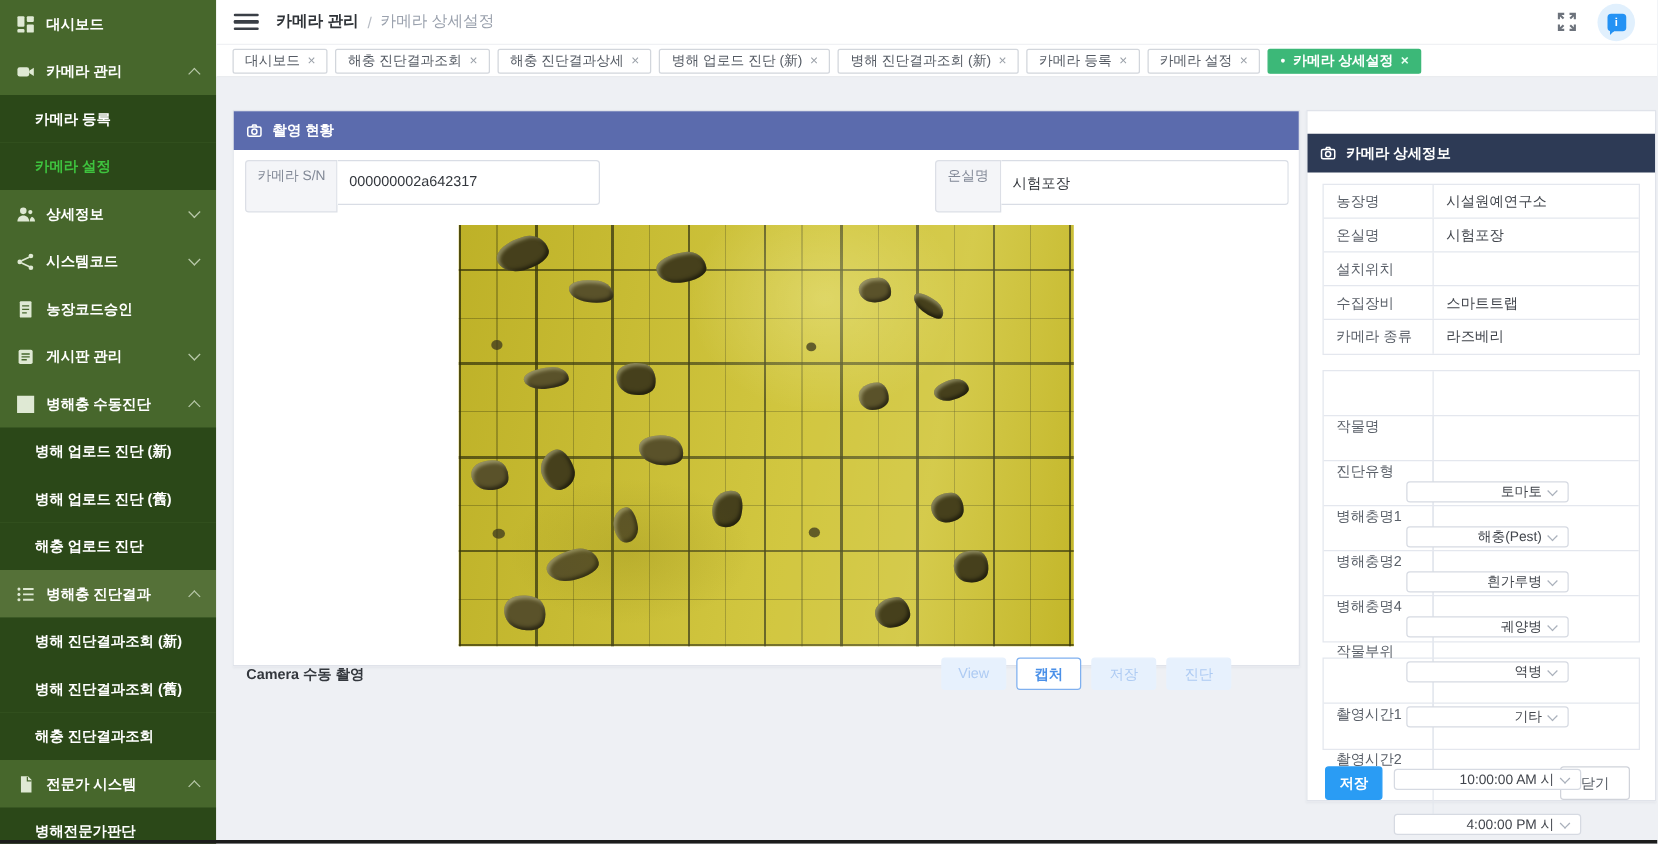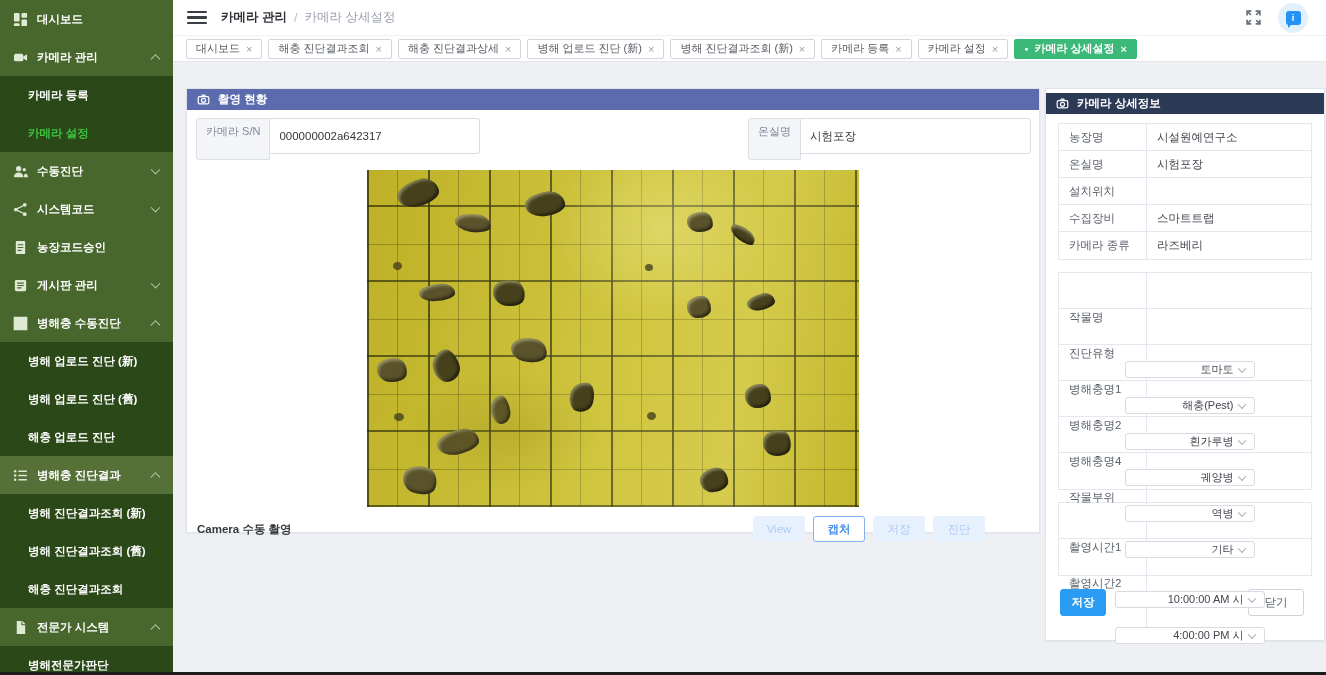--- a/index.html
+++ b/index.html
@@ -38,21 +38,21 @@
   .tabbar { position:absolute; left:173px; top:36px; width:1153px; height:26px; background:#fff; border-bottom:1px solid #e3e6ea; display:flex; align-items:center; gap:6px; padding-left:13px; }
   .tab { height:20px; display:flex; align-items:center; gap:6px; padding:0 9px; background:#fff; border:1px solid #d2d6dc; border-radius:2px; font-size:11px; color:#555b64; cursor:pointer; white-space:nowrap; }
   .tab .tab-close { color:#9aa0a8; font-size:11px; }
   .tab.active { background:#3cb878; border-color:#3cb878; color:#fff; font-weight:bold; }
   .tab.active .tab-close { color:#e8fff2; }
   .tab .tab-dot { font-size:7px; line-height:1; }
 
   
   .content { position:absolute; left:173px; top:62px; width:1153px; height:613px; background:#eef0f4; }
   .card { position:absolute; background:#fff; border:1px solid #e0e3ea; box-shadow:0 1px 2px rgba(40,50,70,.05); }
-  .card-header { height:21px; display:flex; align-items:center; gap:8px; padding:0 10px; color:#fff; font-size:11.5px; font-weight:bold; }
+  .card-header { height:31px; display:flex; align-items:center; gap:8px; padding:0 10px; color:#fff; font-size:11.5px; font-weight:bold; }
   .card-header.blue { background:#5b6bad; }
   .card-header.navy { background:#2d3a55; }
   .cam-ico { width:13px; height:13px; }
   .cam-ico svg { width:100%; height:100%; }
 
   .capture-card { left:13px; top:26px; width:854px; height:445px; }
   .cap-inputs { display:flex; justify-content:space-between; padding:8px 8px 0 9px; }
   .input-group { display:flex; }
   .ig-label { height:42px; line-height:24px; padding:0 9px; background:#f4f5f8; border:1px solid #dcdfe6; border-radius:3px 0 0 3px; font-size:11px; color:#818896; white-space:nowrap; }
   .ig-input { height:36px; border:1px solid #d9dde5; border-left:none; border-radius:0 3px 3px 0; padding:0 9px; font-size:11.5px; color:#33373d; outline:none; font-family:Liberation Sans, sans-serif; }
@@ -78,21 +78,21 @@
   .bug.s3 { background:rgba(60,56,30,.75); box-shadow:none; border-radius:50%; }
 
   .cap-footer { display:flex; align-items:center; padding:9px 54px 0 10px; }
   .cap-caption { font-size:11.5px; font-weight:bold; color:#33373d; }
   .cap-buttons { margin-left:auto; display:flex; gap:8px; }
   .cap-btn { min-width:52px; height:26px; border-radius:3px; font-size:11.5px; font-family:inherit; cursor:pointer; padding:0 10px; }
   .cap-btn.soft { background:#e7f1fd; border:1px solid #e7f1fd; color:#aecbf3; }
   .cap-btn.outline { background:#fff; border:1px solid #7fb0ef; color:#4a90e8; font-weight:bold; }
 
   
-  .details-card { left:872px; top:26px; width:280px; height:553px; padding:13px 12px 0; }
+  .details-card { left:872px; top:26px; width:280px; height:553px; padding:27px 12px 0; }
   .details-card .card-header { margin:-9px -12px 9px; }
   .det-table { border:1px solid #e4e7ee; }
   .det-row { display:flex; border-bottom:1px solid #e4e7ee; align-items:center; }
   .det-row:last-child { border-bottom:none; }
   .det-label { width:88px; flex:0 0 88px; align-self:stretch; display:flex; align-items:center; padding-left:10px; border-right:1px solid #e4e7ee; font-size:11.5px; color:#5a6069; }
   .det-value { padding-left:10px; font-size:11.5px; color:#41454c; }
   .info-table .det-row { height:27px; }
   .sel-table, .time-table { margin-top:12px; }
   .sel-table .det-row, .time-table .det-row { height:36px;flex-direction:column; }
   .selbox { position:relative; margin-left:9px; width:130px; height:25px; border:1px solid #d6dae2; border-radius:3px; display:flex; align-items:center; padding:0 20px 0 9px; font-size:11px; color:#41454c; cursor:pointer; background:#fff;justify-content:flex-end; }
@@ -134,21 +134,21 @@
         <div class="sb-item child active">
           <span class="sb-label">카메라 설정</span>
         </div>
         <div class="sb-item">
           <span class="sb-icon"><svg viewBox="0 0 16 16">
               <circle cx="6" cy="5" r="2.8"></circle>
               <path d="M1 14c0-3 2.2-5 5-5s5 2 5 5z"></path>
               <circle cx="12" cy="6" r="1.8"></circle>
               <path d="M11.4 14c.2-2 .9-3.4 2-3.9 1.5.5 2.6 2 2.6 3.9z"></path>
             </svg></span>
-          <span class="sb-label">수동진단</span>
+          <span class="sb-label">상세정보</span>
           <span class="sb-chev down"></span>
         </div>
         <div class="sb-item">
           <span class="sb-icon"><svg viewBox="0 0 16 16">
               <circle cx="3" cy="8" r="2"></circle>
               <circle cx="12.5" cy="3" r="2"></circle>
               <circle cx="12.5" cy="13" r="2"></circle>
               <path d="M4.5 7l6.5-3M4.5 9l6.5 3" stroke="currentColor" stroke-width="1.4" fill="none"></path>
             </svg></span>
           <span class="sb-label">시스템코드</span>

